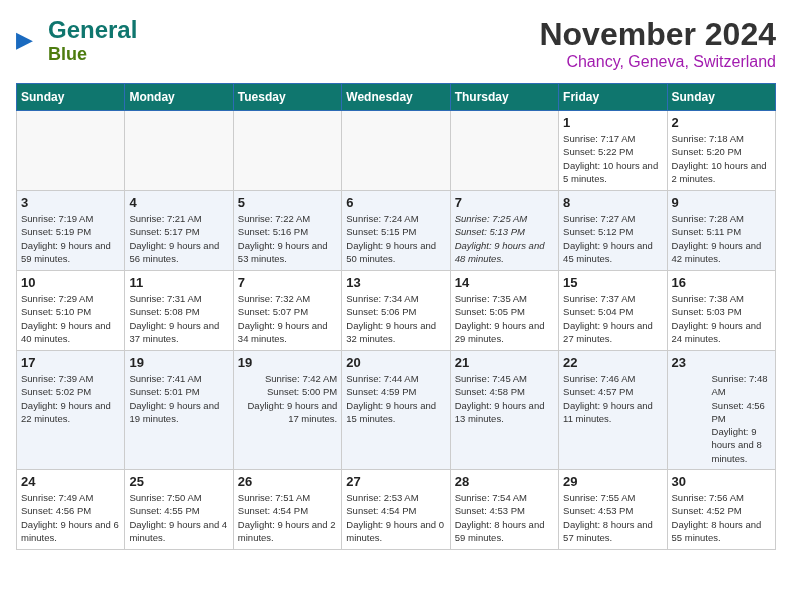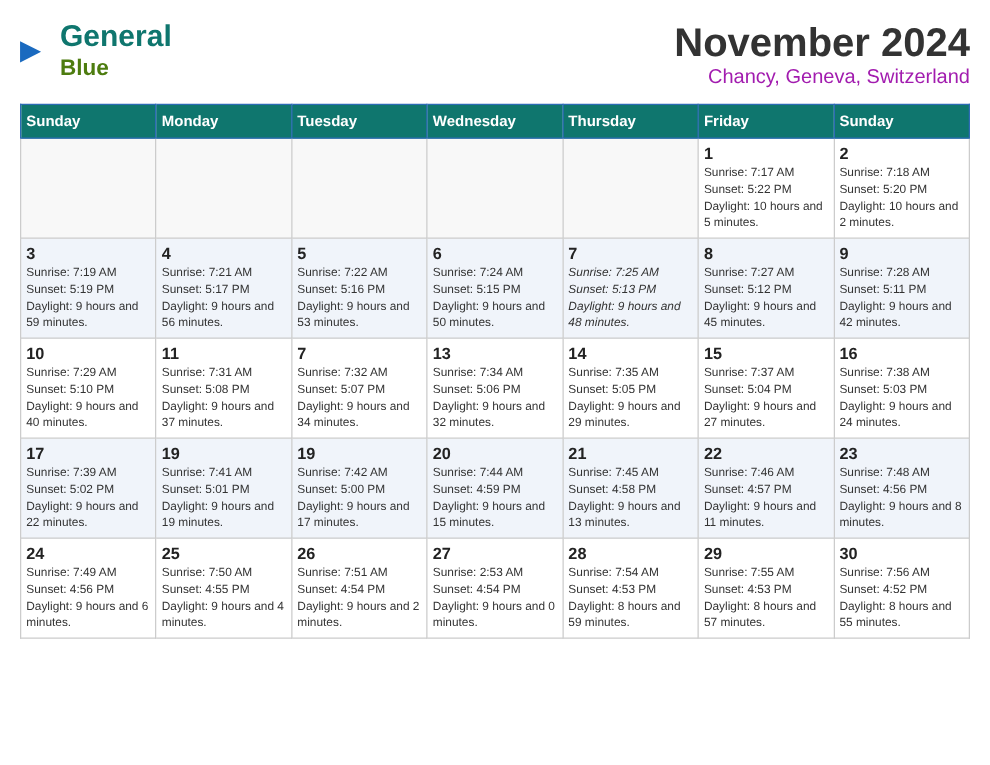--- a/index.html
+++ b/index.html
@@ -239,21 +239,21 @@
 Daylight: 9 hours and 22 minutes.</div>
         </td>
         <td>
           <span class="day-num">19</span>
           <div class="day-info" style="white-space: pre-line;">Sunrise: 7:41 AM
 Sunset: 5:01 PM
 Daylight: 9 hours and 19 minutes.</div>
         </td>
         <td>
           <span class="day-num">19</span>
-          <div class="day-info" style="white-space: pre-line;">Sunrise: 7:42 AM
+          <div class="day-info" style="white-space: pre-line; text-align: right;">Sunrise: 7:42 AM
 Sunset: 5:00 PM
 Daylight: 9 hours and 17 minutes.</div>
         </td>
         <td>
           <span class="day-num">20</span>
           <div class="day-info" style="white-space: pre-line;">Sunrise: 7:44 AM
 Sunset: 4:59 PM
 Daylight: 9 hours and 15 minutes.</div>
         </td>
         <td>
@@ -263,21 +263,21 @@
 Daylight: 9 hours and 13 minutes.</div>
         </td>
         <td>
           <span class="day-num">22</span>
           <div class="day-info" style="white-space: pre-line;">Sunrise: 7:46 AM
 Sunset: 4:57 PM
 Daylight: 9 hours and 11 minutes.</div>
         </td>
         <td>
           <span class="day-num">23</span>
-          <div class="day-info" style="white-space: pre-line;">Sunrise: 7:48 AM
+          <div class="day-info" style="white-space: pre-line; margin-left: 40px;">Sunrise: 7:48 AM
 Sunset: 4:56 PM
 Daylight: 9 hours and 8 minutes.</div>
         </td>
       </tr>
       <tr>
         <td>
           <span class="day-num">24</span>
           <div class="day-info" style="white-space: pre-line;">Sunrise: 7:49 AM
 Sunset: 4:56 PM
 Daylight: 9 hours and 6 minutes.</div>

